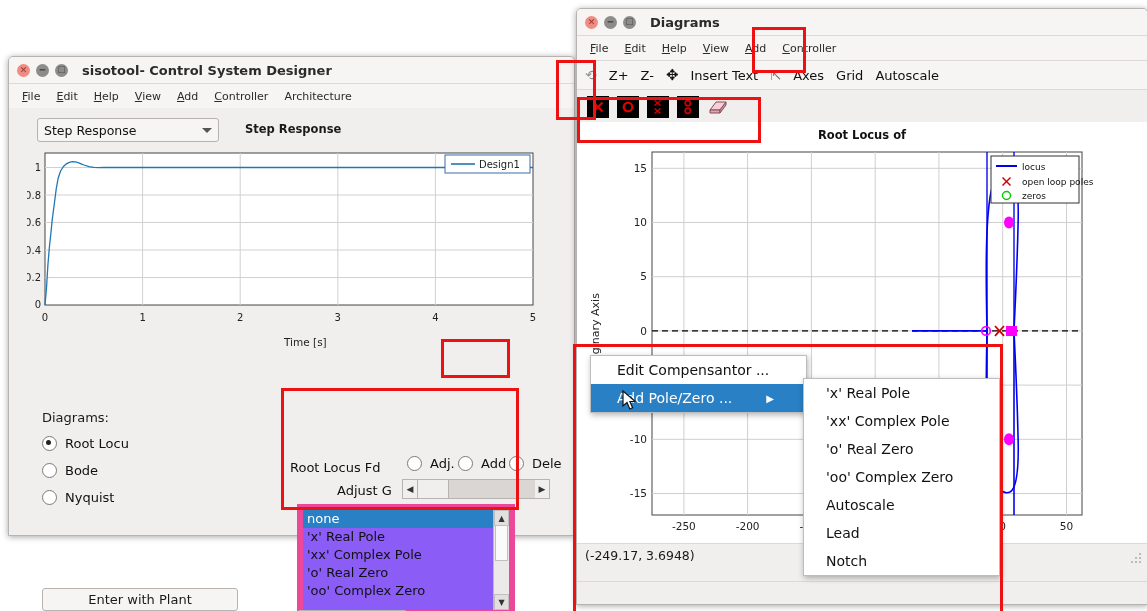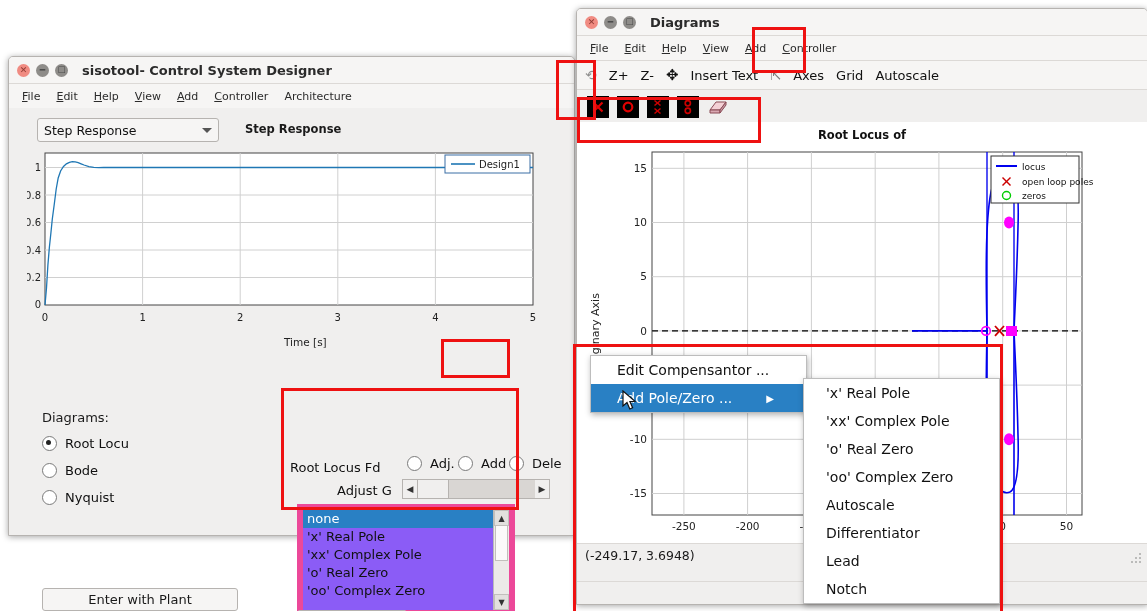--- a/index.html
+++ b/index.html
@@ -443,21 +443,20 @@
     <span class="arrow">▶</span>
   </div>
 </div>
 
 <div class="ctxmenu" id="ctx-sub">
   <div class="ctxitem">'x' Real Pole</div>
   <div class="ctxitem">'xx' Complex Pole</div>
   <div class="ctxitem">'o' Real Zero</div>
   <div class="ctxitem">'oo' Complex Zero</div>
   <div class="ctxitem">Autoscale</div>
-  <div class="ctxitem">Differentiator</div>
   <div class="ctxitem">Lead</div>
   <div class="ctxitem">Notch</div>
 </div>
 
 <svg class="cursor" style="left:622px;top:390px;" width="16" height="22" viewBox="0 0 16 22">
   <polygon points="1,1 1,16 5,12.5 7.8,19 10.6,17.7 7.9,11.6 13,11.3" fill="#ffffff" stroke="#111" stroke-width="1.2"></polygon>
 </svg>
 
 <div class="redbox" id="red-right-edge"></div>
 <div class="redbox" id="red-addmenu"></div>

